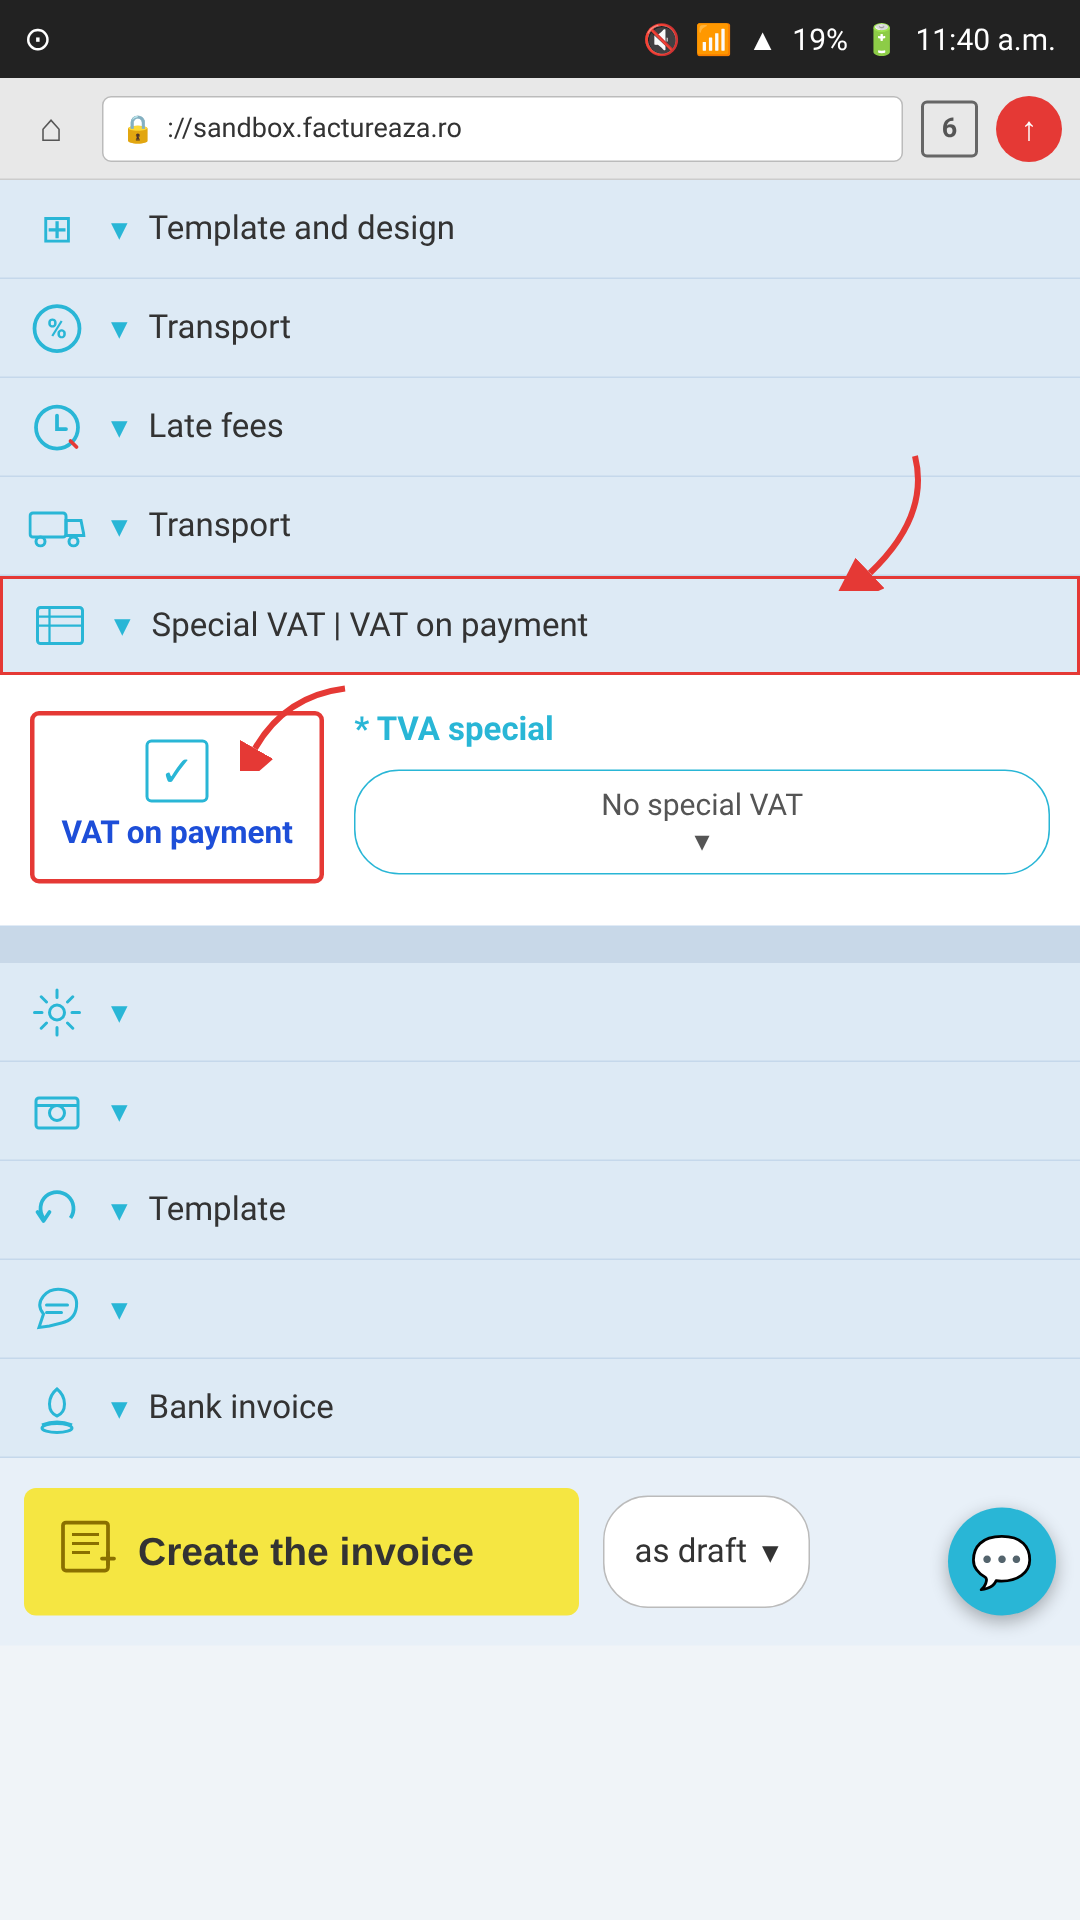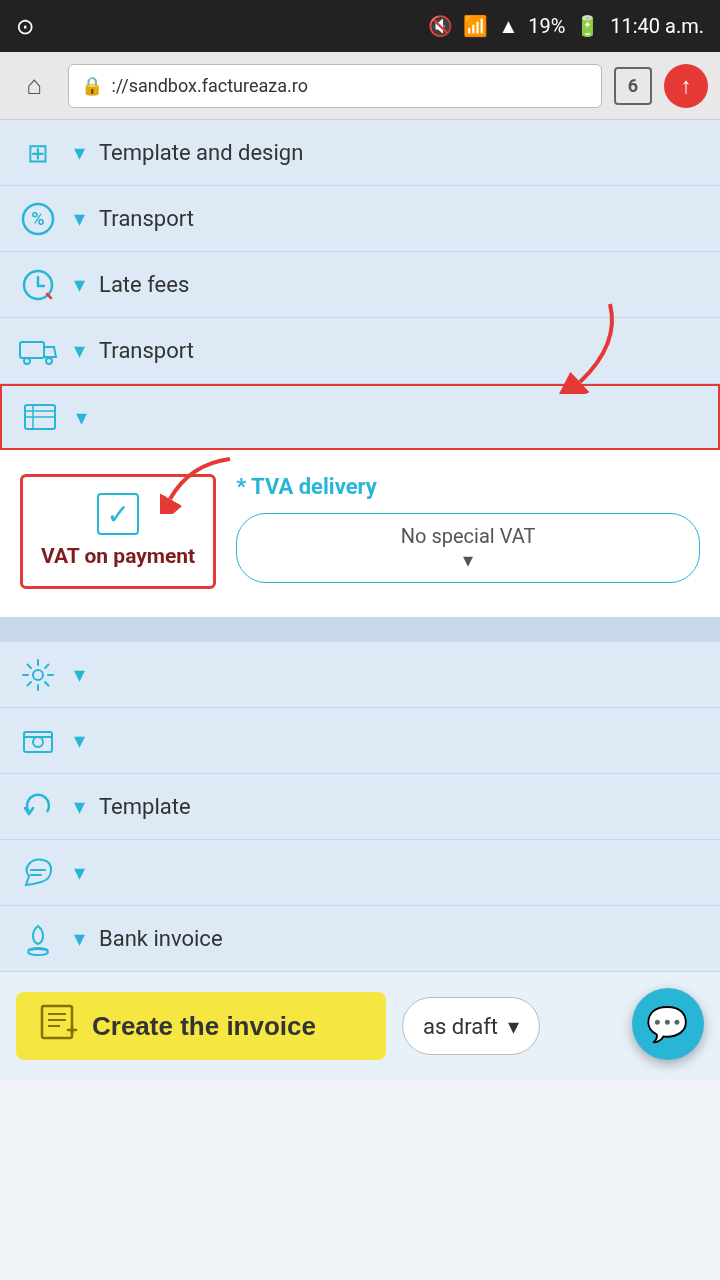--- a/index.html
+++ b/index.html
@@ -145,21 +145,21 @@
     .vat-checkbox {
       width: 42px; height: 42px;
       border: 2px solid #29b6d6;
       border-radius: 4px;
       display: flex; align-items: center; justify-content: center;
       color: #29b6d6;
       font-size: 28px;
       background: white;
     }
     .vat-payment-label {
-      color: #7f1d1d;
+      color: #1d4ed8;
       font-size: 21px;
       font-weight: bold;
       text-align: center;
       line-height: 1.3;
     }
 
     
     .tva-section {
       flex: 1;
       display: flex;
@@ -211,21 +211,21 @@
       display: flex;
       align-items: center;
       gap: 16px;
       position: relative;
     }
 
     .create-invoice-btn {
       background: #f5e642;
       border: none;
       border-radius: 8px;
-      height: 68px;
+      height: 85px;
       display: flex;
       align-items: center;
       gap: 12px;
       padding: 0 24px;
       cursor: pointer;
       flex: 1;
       max-width: 370px;
     }
     .invoice-icon {
       font-size: 32px;
@@ -234,21 +234,21 @@
     .create-label {
       font-size: 26px;
       font-weight: bold;
       color: #333;
     }
 
     .draft-select {
       border: 1.5px solid #bbb;
       border-radius: 30px;
       background: white;
-      height: 58px;
+      height: 75px;
       padding: 0 20px;
       font-size: 22px;
       color: #333;
       display: flex;
       align-items: center;
       gap: 10px;
       cursor: pointer;
       white-space: nowrap;
     }
 
@@ -353,20 +353,21 @@
   <div class="menu-row-highlighted">
     <div class="menu-icon">
       <svg width="34" height="34" viewBox="0 0 34 34" fill="none">
         <rect x="2" y="5" width="30" height="24" rx="2" stroke="#29b6d6" stroke-width="2" fill="none"></rect>
         <line x1="2" y1="11" x2="32" y2="11" stroke="#29b6d6" stroke-width="1.5"></line>
         <line x1="2" y1="17" x2="32" y2="17" stroke="#29b6d6" stroke-width="1.5"></line>
         <line x1="10" y1="5" x2="10" y2="29" stroke="#29b6d6" stroke-width="1.5"></line>
       </svg>
     </div>
     <span class="chevron-icon">▾</span>
+    <span class="menu-label">Special VAT | VAT on payment</span>
   </div>
 
   <div class="expanded-section">
     <div class="vat-content">
 
       <div style="position:relative;">
 
         <div style="position:absolute; top:-20px; left:140px; z-index:10;">
           <svg width="80" height="60" viewBox="0 0 80 60">
             <defs>
@@ -379,21 +380,21 @@
         </div>
         <div class="vat-payment-box">
           <div class="vat-checkbox">✓</div>
           <div class="vat-payment-label">VAT
 on
 payment</div>
         </div>
       </div>
 
       <div class="tva-section">
-        <span class="tva-label">* TVA delivery</span>
+        <span class="tva-label">* TVA special</span>
         <div class="tva-select">
           <span>No special VAT</span>
           <span>▾</span>
         </div>
       </div>
     </div>
   </div>
 
   <div class="section-gap"></div>
 

